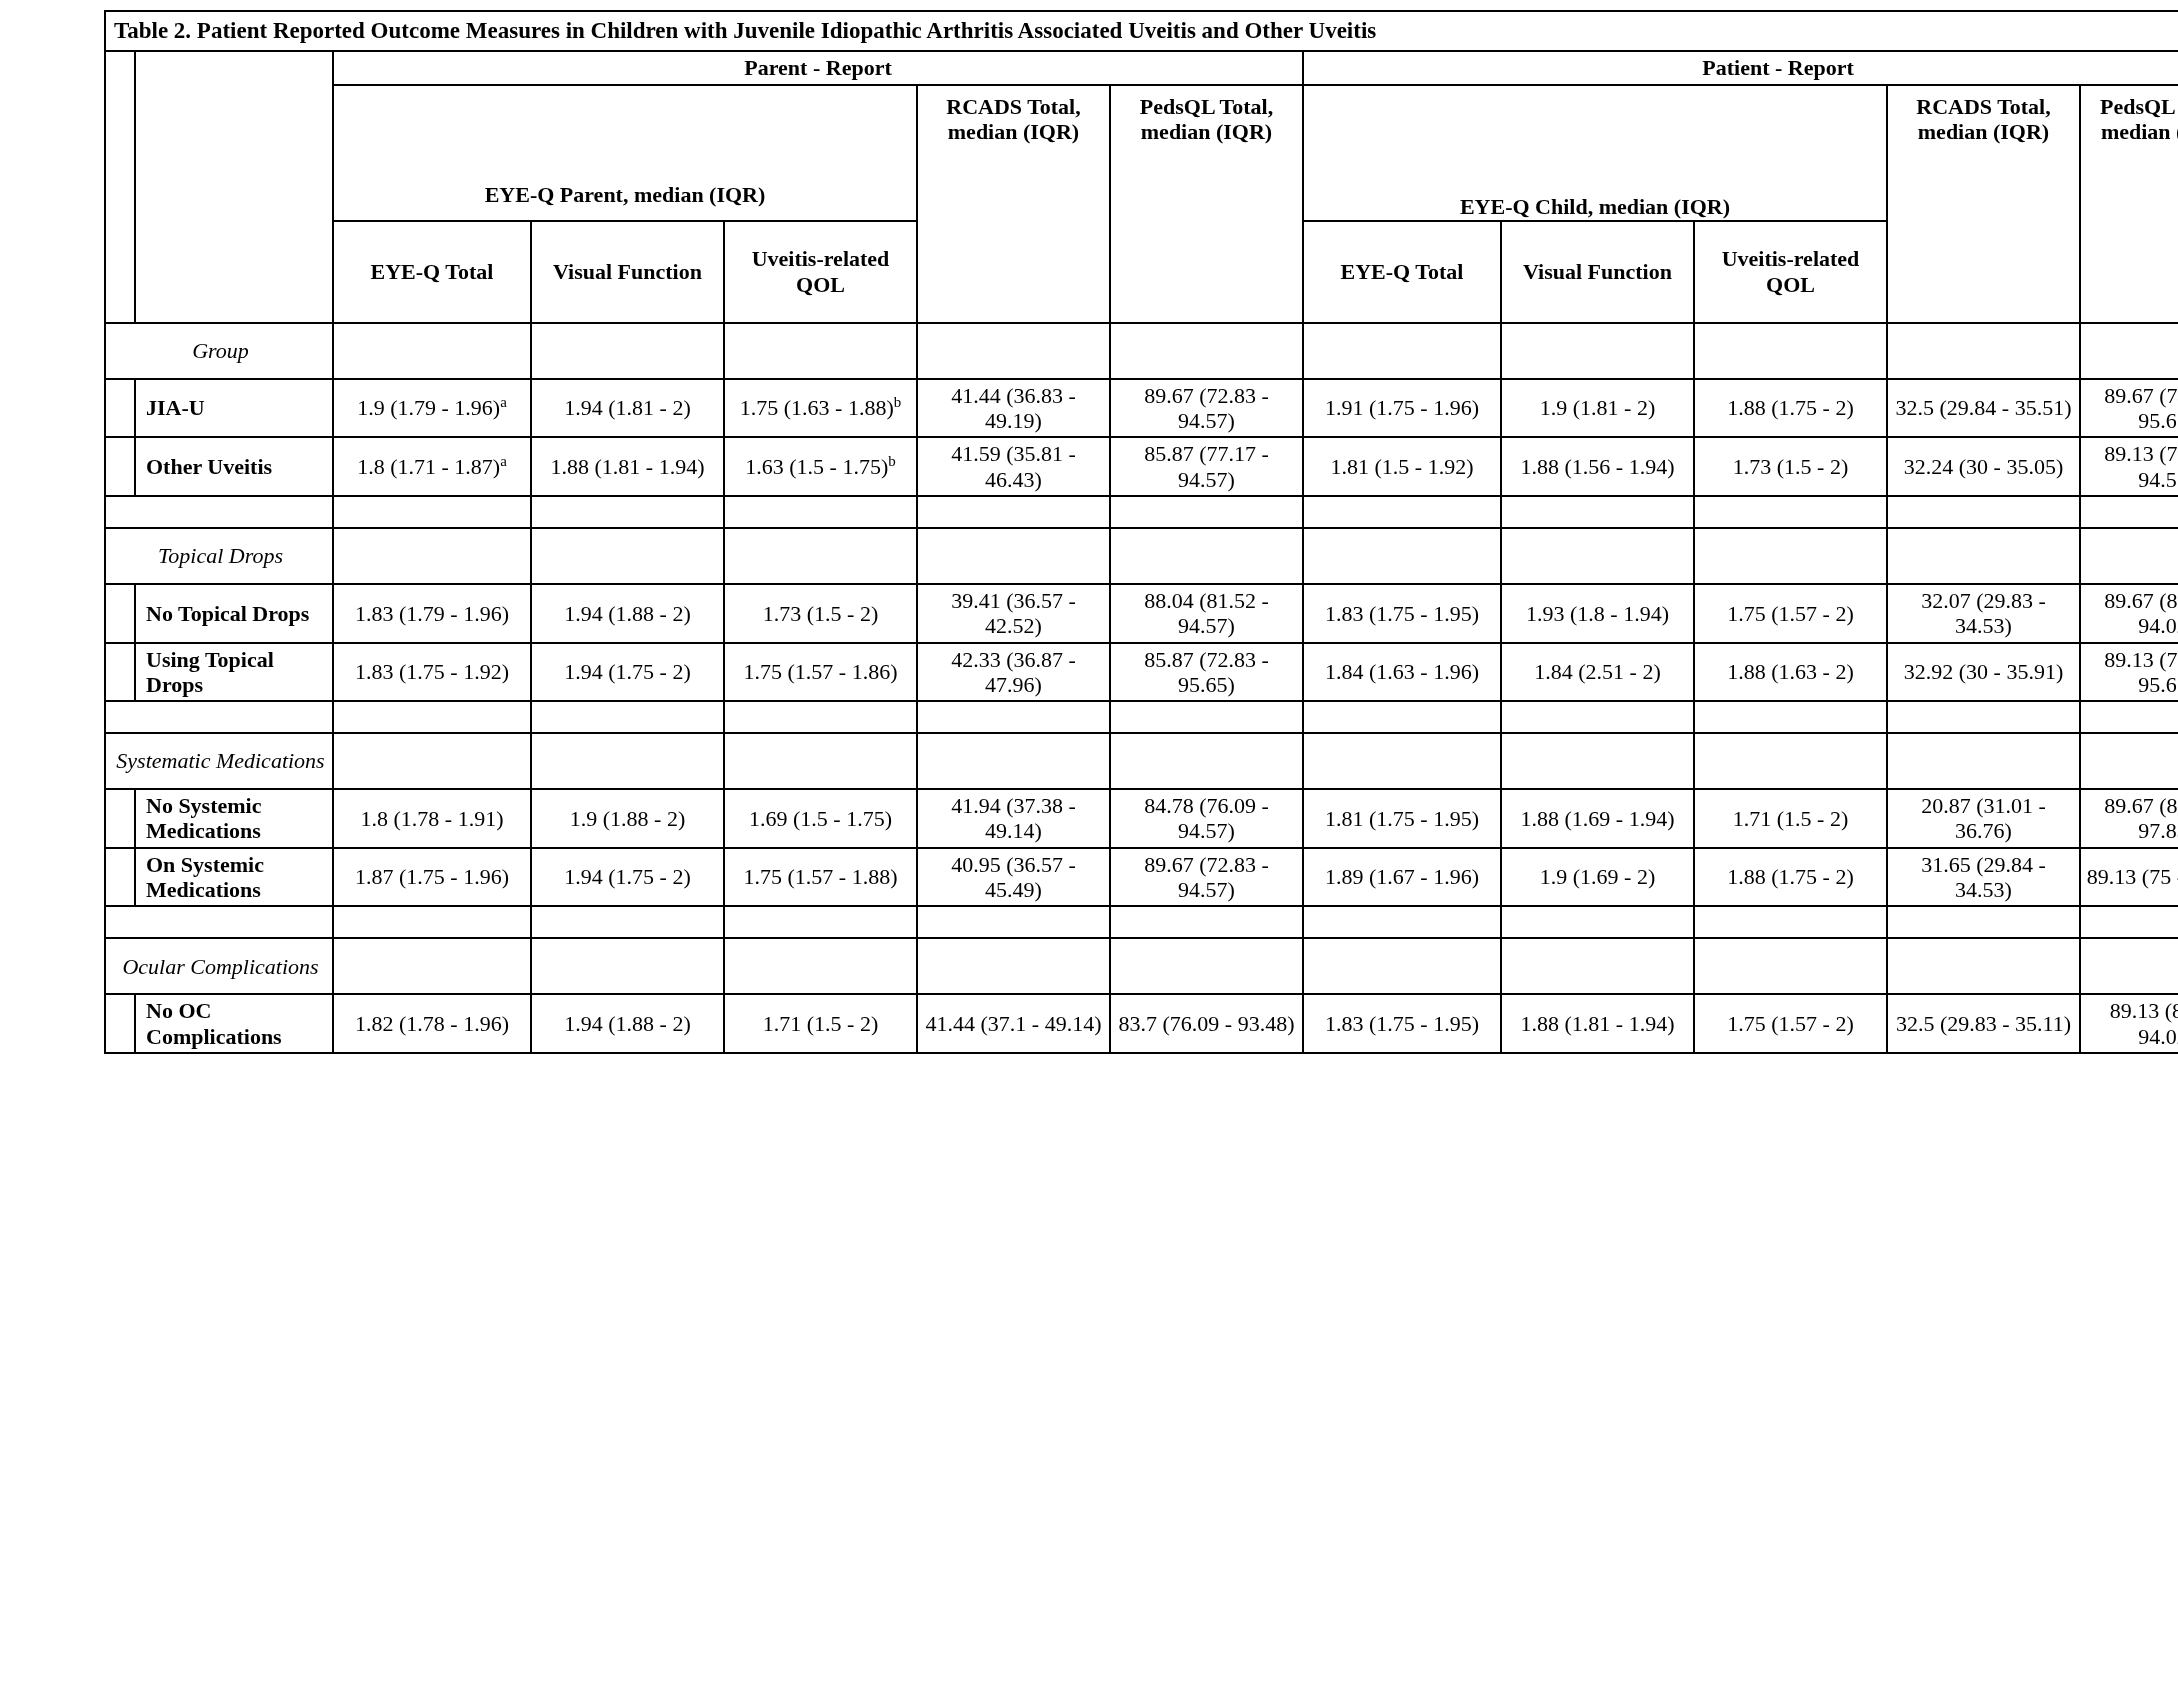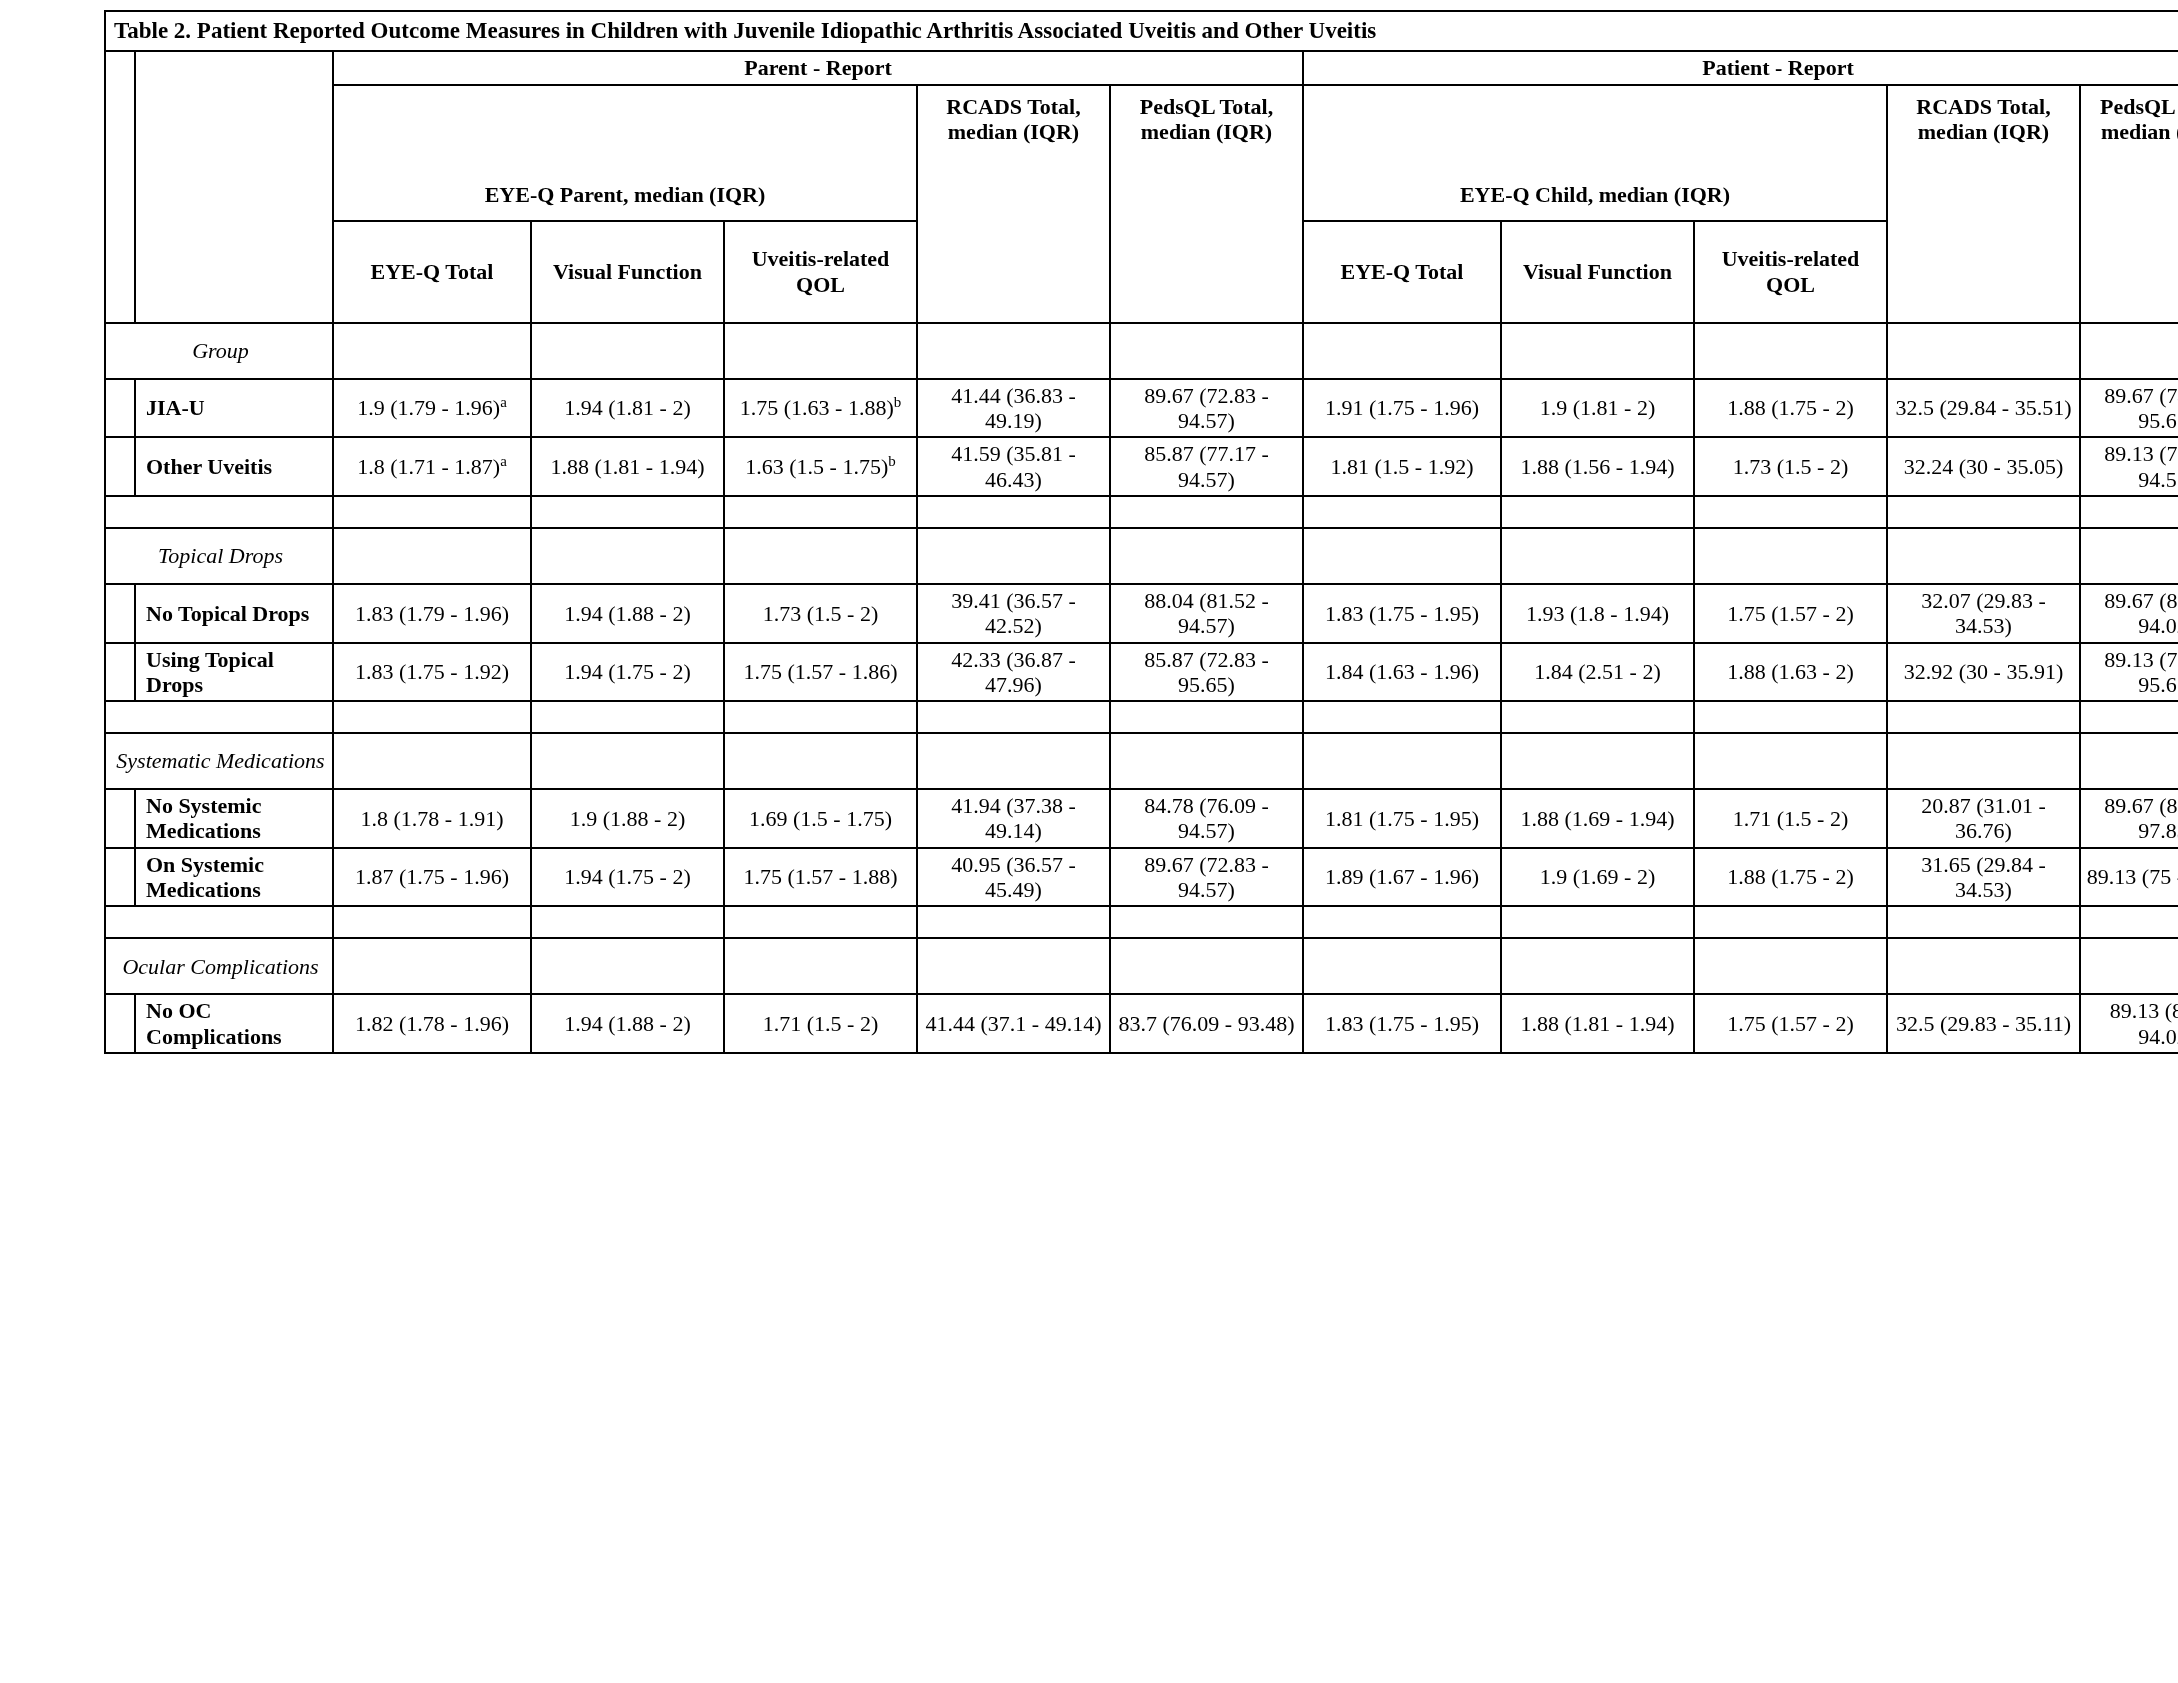--- a/index.html
+++ b/index.html
@@ -104,21 +104,21 @@
         <td rowspan="3"></td>
         <td rowspan="3"></td>
         <td class="hdr" colspan="5">Parent - Report</td>
         <td class="hdr" colspan="5">Patient - Report</td>
       </tr>
 
       <tr>
         <td class="hdr" colspan="3" style="height:119px;vertical-align:bottom;padding-bottom:12px;border-radius:22px;">EYE-Q Parent, median (IQR)</td>
         <td class="hdr" rowspan="2" style="vertical-align:top;padding-top:8px;">RCADS Total, median (IQR)</td>
         <td class="hdr" rowspan="2" style="vertical-align:top;padding-top:8px;">PedsQL Total, median (IQR)</td>
-        <td class="hdr" colspan="3" style="vertical-align:bottom;padding-bottom:12px;">EYE-Q Child, median (IQR)</td>
+        <td class="hdr" colspan="3" style="vertical-align:bottom;padding-bottom:0;">EYE-Q Child, median (IQR)</td>
         <td class="hdr" rowspan="2" style="vertical-align:top;padding-top:8px;">RCADS Total, median (IQR)</td>
         <td class="hdr" rowspan="2" style="vertical-align:top;padding-top:8px;">PedsQL Total, median (IQR)</td>
       </tr>
 
       <tr>
         <td class="hdr" style="height:94px;">EYE-Q Total</td>
         <td class="hdr">Visual Function</td>
         <td class="hdr">Uveitis-related QOL</td>
         <td class="hdr">EYE-Q Total</td>
         <td class="hdr">Visual Function</td>

